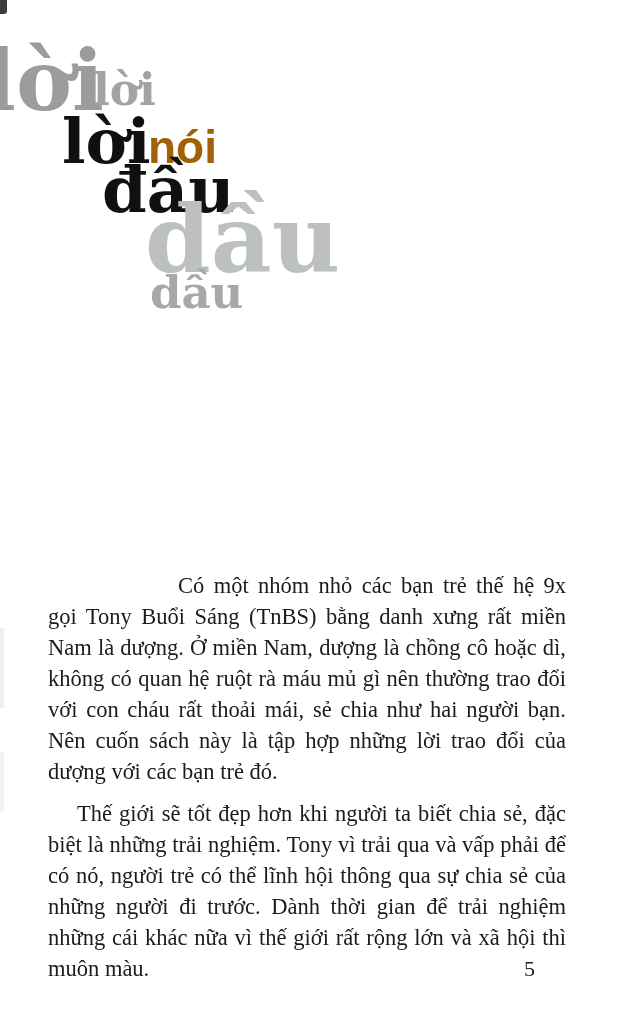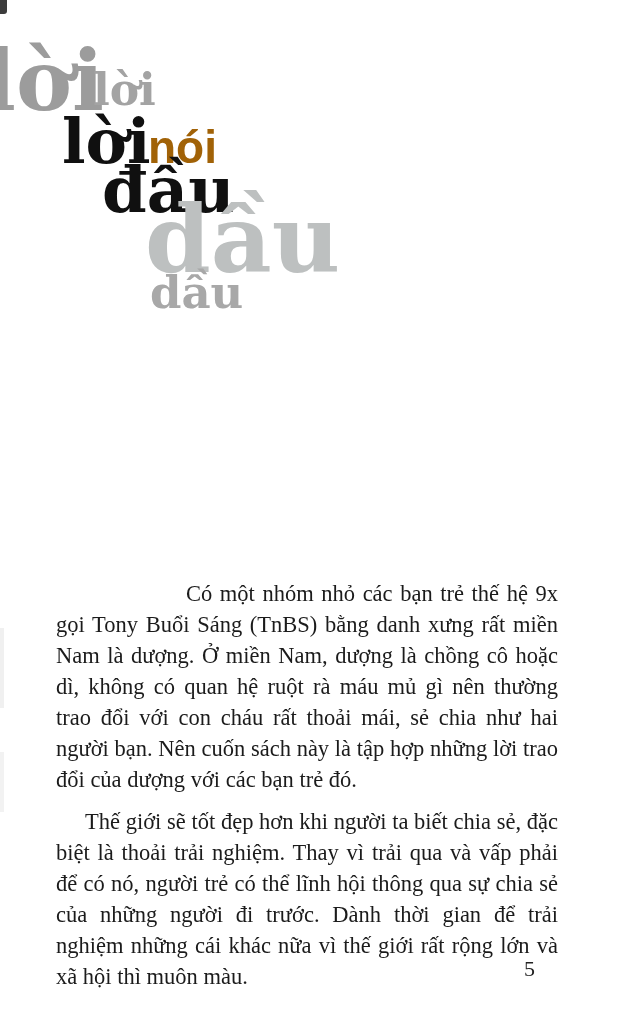--- a/index.html
+++ b/index.html
@@ -26,21 +26,21 @@
   .t-echo-bottom-small{left:150px;top:270px;font-size:45px;color:#a8a8a8;}
 
   
   .body-text{
     position:absolute;
     left:48px;top:570px;width:518px;
     font-size:22.5px;line-height:31px;
     text-align:justify;
     color:#1b1b1b;
   }
-  .body-text p{margin:8px;}
+  .body-text p{margin:0;}
   .body-text p.p1{text-indent:130px;}
   .body-text p.p2{margin-top:11px;text-indent:29px;}
 
   
   .page-number{
     position:absolute;
     left:524px;top:958px;
     font-size:22px;line-height:1;
     color:#222;
   }
@@ -61,21 +61,21 @@
     <span class="echo-serif t-echo-top-small">lời</span>
     <span class="t-main-word1">lời</span>
     <span class="t-main-word2">nói</span>
     <span class="t-main-word3">đầu</span>
     <span class="echo-serif t-echo-bottom-large">dầu</span>
     <span class="echo-serif t-echo-bottom-small">dầu</span>
   </div>
 
   <div class="body-text">
     <p class="p1">Có một nhóm nhỏ các bạn trẻ thế hệ 9x gọi Tony Buổi Sáng (TnBS) bằng danh xưng rất miền Nam là dượng. Ở miền Nam, dượng là chồng cô hoặc dì, không có quan hệ ruột rà máu mủ gì nên thường trao đổi với con cháu rất thoải mái, sẻ chia như hai người bạn. Nên cuốn sách này là tập hợp những lời trao đổi của dượng với các bạn trẻ đó.</p>
-    <p class="p2">Thế giới sẽ tốt đẹp hơn khi người ta biết chia sẻ, đặc biệt là thoải trải nghiệm. Thay vì trải qua và vấp phải để có nó, người trẻ có thể lĩnh hội thông qua sự chia sẻ của những người đi trước. Dành thời gian để trải nghiệm những cái khác nữa vì thế giới rất rộng lớn và xã hội thì muôn màu.</p>
+    <p class="p2">Thế giới sẽ tốt đẹp hơn khi người ta biết chia sẻ, đặc biệt là những trải nghiệm. Tony vì trải qua và vấp phải để có nó, người trẻ có thể lĩnh hội thông qua sự chia sẻ của những người đi trước. Dành thời gian để trải nghiệm những cái khác nữa vì thế giới rất rộng lớn và xã hội thì muôn màu.</p>
   </div>
 
   <div class="page-number">5</div>
 
   <div class="artifact corner"></div>
   <div class="artifact streak1"></div>
   <div class="artifact streak2"></div>
 
 </div>
 

